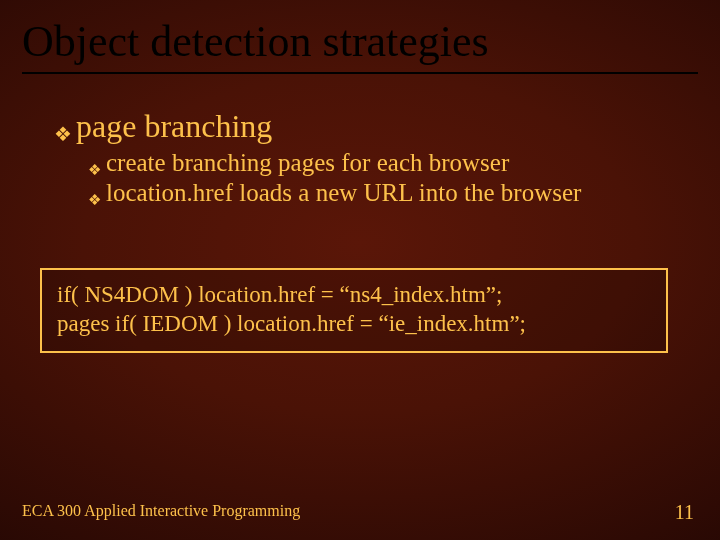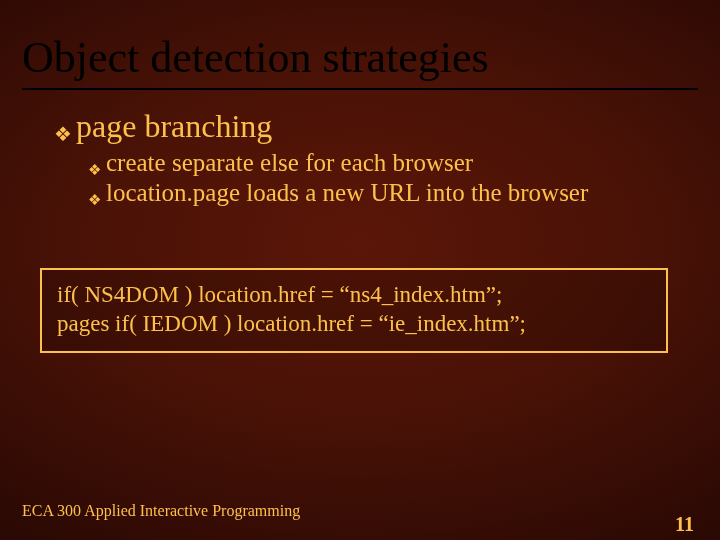--- a/index.html
+++ b/index.html
@@ -21,21 +21,20 @@
   .title {
     position: absolute;
     top: 18px;
     left: 22px;
     right: 22px;
     font-size: 44px;
     color: #000000;
     padding-bottom: 6px;
     border-bottom: 2px solid #000000;
     line-height: 1.1;
-    margin-top: 16px;
   }
   .body {
     position: absolute;
     top: 108px;
     left: 54px;
     right: 30px;
   }
   .l1 {
     display: flex;
     align-items: baseline;
@@ -96,46 +95,45 @@
   .footer-left {
     position: absolute;
     left: 22px;
     bottom: 20px;
     font-size: 16px;
     color: #fdc14b;
   }
   .footer-right {
     position: absolute;
     right: 26px;
-    bottom: 4px;
+    bottom: 16px;
     font-size: 20px;
     color: #fdc14b;
-    font-weight: bold;
   }
 </style>
 </head>
 <body>
 
 <div class="slide">
 
   <div class="title">Object detection strategies</div>
 
   <div class="body">
     <div class="l1">
       <span class="bullet">❖</span>
       <span class="text">page branching</span>
     </div>
     <div class="l2-group">
       <div class="l2">
         <span class="bullet">❖</span>
-        <span class="text">create separate else for each browser</span>
+        <span class="text">create branching pages for each browser</span>
       </div>
       <div class="l2">
         <span class="bullet">❖</span>
-        <span class="text">location.page loads a new URL into the browser</span>
+        <span class="text">location.href loads a new URL into the browser</span>
       </div>
     </div>
   </div>
 
   <div class="codebox">
     <div class="codeline">if( NS4DOM ) location.href = “ns4_index.htm”;</div>
     <div class="codeline">pages if( IEDOM ) location.href = “ie_index.htm”;</div>
   </div>
 
   <div class="footer-left">ECA 300   Applied Interactive Programming</div>

